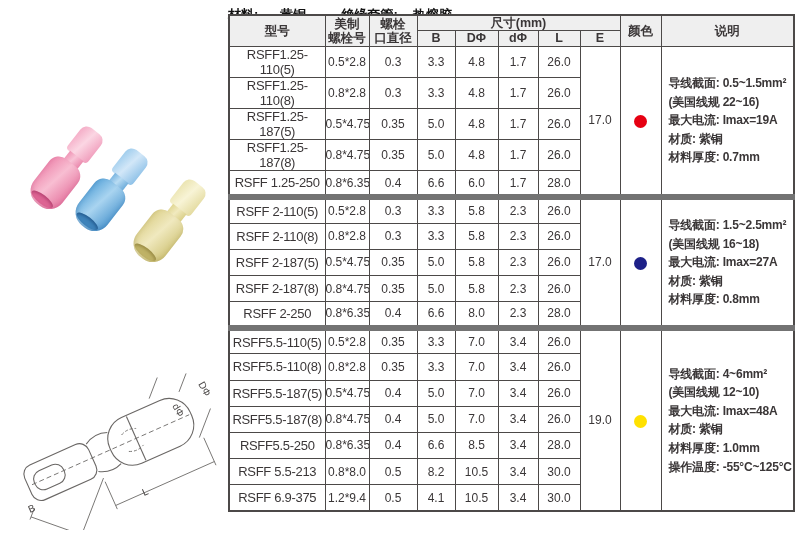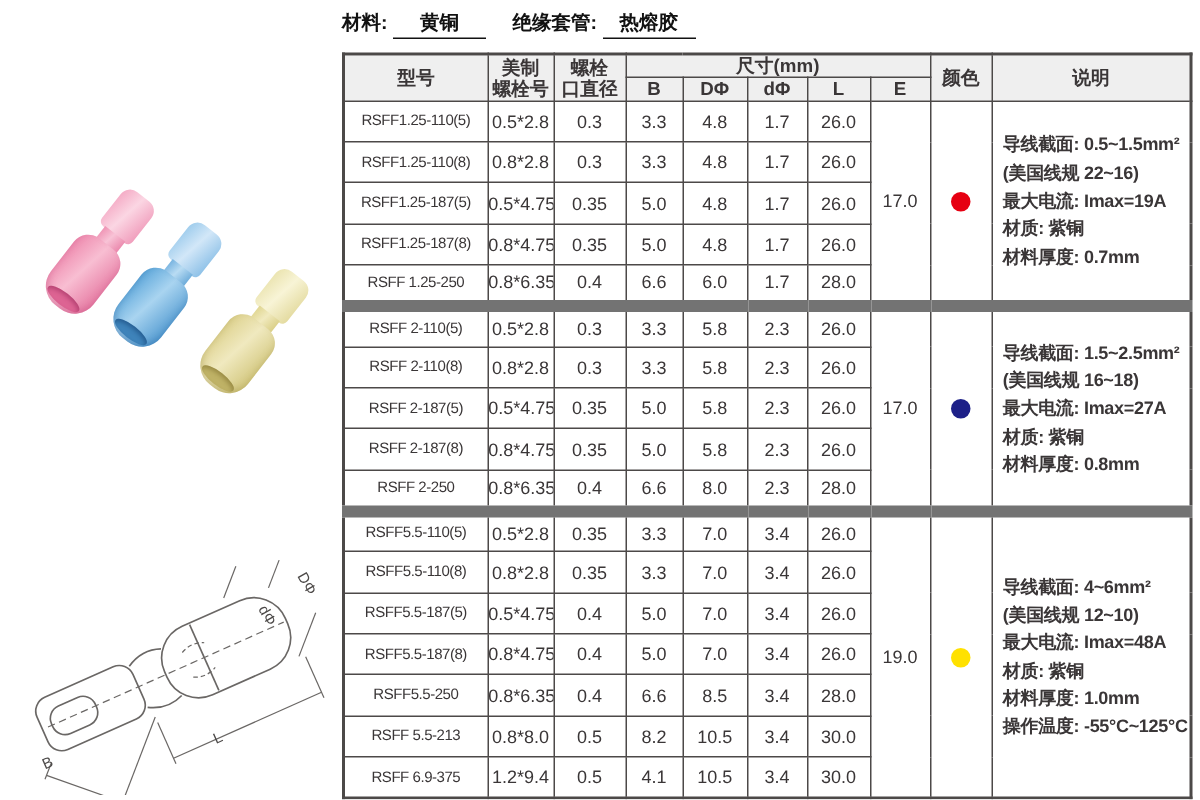--- a/index.html
+++ b/index.html
@@ -4,30 +4,30 @@
 <style>
   * { margin:0; padding:0; box-sizing:border-box; }
   body { font-family:"Liberation Sans","DejaVu Sans",sans-serif; background:#fff; }
   #stage { position:relative; width:800px; height:533px; background:#fff; overflow:hidden; }
 
   
   .top-note { position:absolute; left:228px; top:6px; font-size:13px; font-weight:bold; color:#111; }
   .top-note .blank { display:inline-block; min-width:62px; border-bottom:1.5px solid #111; text-align:center; padding:0 6px 1px 6px; margin-right:14px; }
 
   
-  table.spec { position:absolute; left:228px; top:35px; width:565px; height:498px;
+  table.spec { position:absolute; left:228px; top:14px; width:565px; height:498px;
     border-collapse:collapse; table-layout:fixed; color:#3a3637; }
   table.spec th, table.spec td { border:1px solid #4c4948; text-align:center; vertical-align:middle; overflow:hidden; }
   table.spec { border:2px solid #4c4948; }
   table.spec th { background:#efefef; font-size:12.5px; font-weight:bold; white-space:pre-line; line-height:1.15; }
   table.spec td { font-size:12px; height:26px; }
-  table.spec td.model { font-size:10px; letter-spacing:-0.3px; }
+  table.spec td.model { font-size:13px; letter-spacing:-0.3px; }
   table.spec td.desc { text-align:left; font-size:12px; font-weight:bold; line-height:1.55;
     padding-left:7px; white-space:pre-line; letter-spacing:-0.2px; }
-  table.spec tr.group-start td { border-top:8px solid #737373; }
+  table.spec tr.group-start td { border-top:6px solid #737373; }
   .dot { display:inline-block; width:13px; height:13px; border-radius:50%; vertical-align:middle; }
 
   
   .photo { position:absolute; left:0; top:55px; width:225px; height:180px; }
   .terminal { position:absolute; width:38px; height:96px; display:flex; flex-direction:column; align-items:center; }
   .t-head { width:26px; height:32px; border-radius:8px 8px 4px 4px; }
   .t-neck { width:17px; height:10px; margin-top:-1px; }
   .t-barrel { width:36px; height:53px; margin-top:-1px; border-radius:12px 12px 16px 16px; position:relative; }
   .t-open { position:absolute; left:50%; bottom:2px; transform:translateX(-50%); width:26px; height:9px; border-radius:50%; }
 

